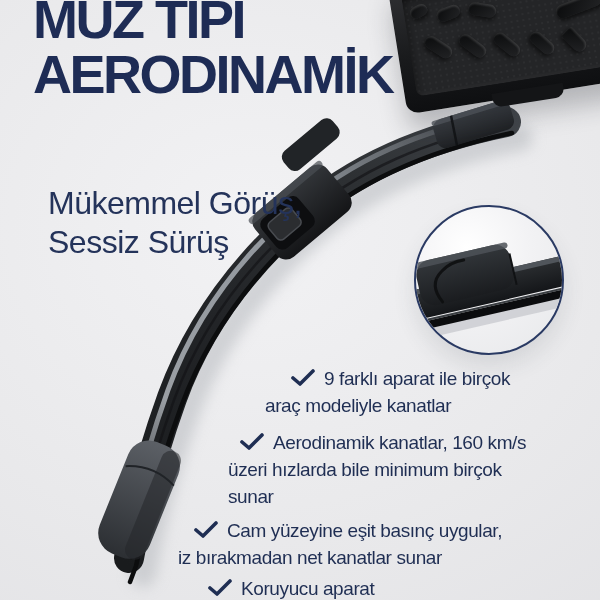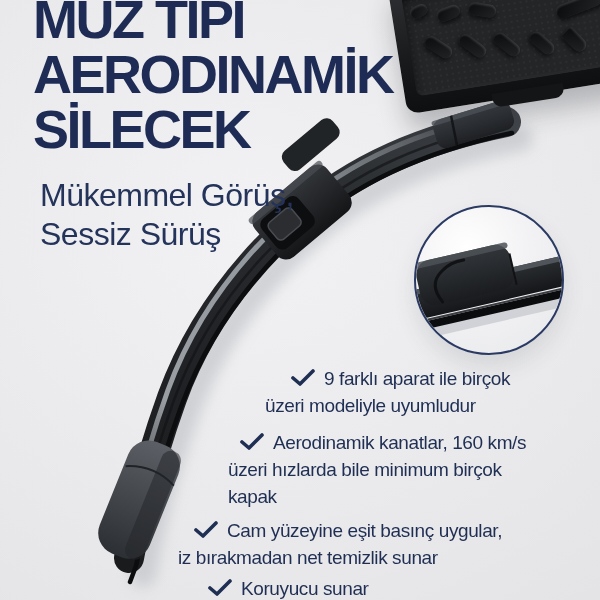--- a/index.html
+++ b/index.html
@@ -8,21 +8,21 @@
     background:radial-gradient(110% 95% at 42% 38%, #f2f2f4 0%, #e9e9eb 55%, #e1e1e4 100%);
     font-family:"Liberation Sans", sans-serif;
   }
   
   .title{
     position:absolute;left:33px;top:-8px;margin:0;
     font-size:54px;line-height:55px;font-weight:800;letter-spacing:-2.5px;
     color:#1e2c55;white-space:nowrap;
   }
   .subtitle{
-    position:absolute;left:36px;top:172px;margin:4px;
+    position:absolute;left:36px;top:172px;margin:12px;
     font-size:32px;line-height:39px;font-weight:400;letter-spacing:-0.5px;
     color:#24335a;white-space:nowrap;
   }
   
   .bullet{
     position:absolute;margin:0;color:#1f2e53;
     font-size:19px;line-height:27px;letter-spacing:-0.4px;white-space:nowrap;
   }
   .bullet .check{vertical-align:-1px;margin-right:9px;}
   .b1{left:265px;top:365px;text-indent:26px;}
@@ -141,21 +141,20 @@
       <div class="ad" style="left:82px;top:60px;width:30px;height:13px;transform:rotate(48deg)"></div>
       <div class="ad" style="left:118px;top:64px;width:28px;height:13px;transform:rotate(50deg)"></div>
       <div class="ad" style="left:152px;top:66px;width:26px;height:14px;transform:rotate(55deg);border-radius:3px 10px 10px 3px"></div>
     </div>
     <div class="lip"></div>
   </div>
 
   <h1 class="title">
     <span>MUZ TIPİ</span><br>
     <span>AERODINAMİK</span><br>
-    <span>SİLECEK</span>
   </h1>
   <p class="subtitle">
     <span>Mükemmel Görüş,</span><br>
     <span>Sessiz Sürüş</span>
   </p>
 
   <div class="inset">
     <svg width="146" height="146" viewBox="0 0 146 146" aria-hidden="true">
       <defs>
         <linearGradient id="sg" x1="0" y1="0" x2="0" y2="1">
@@ -178,37 +177,37 @@
         <path d="M 24 84 q -10 -20 6 -30 q 10 -7 24 -6" fill="none" stroke="#0d0e10" stroke-width="3" stroke-linecap="round" opacity="0.9"></path>
         <line x1="100" y1="52" x2="100" y2="84" stroke="#101214" stroke-width="2"></line>
       </g>
     </svg>
   </div>
 
   <p class="bullet b1">
     <svg class="check" width="24" height="17" viewBox="0 0 24 17">
         <path d="M2 9 L9 15 L22 2" fill="none" stroke="#1f2e53" stroke-width="3.6" stroke-linecap="round" stroke-linejoin="round"></path>
       </svg><span>9 farklı aparat ile birçok</span><br>
-    <span>üzeri modeliyle uyumludur</span>
+    <span>araç modeliyle kanatlar</span>
   </p>
 
   <p class="bullet b2">
     <svg class="check" width="24" height="17" viewBox="0 0 24 17">
         <path d="M2 9 L9 15 L22 2" fill="none" stroke="#1f2e53" stroke-width="3.6" stroke-linecap="round" stroke-linejoin="round"></path>
       </svg><span>Aerodinamik kanatlar, 160 km/s</span><br>
     <span>üzeri hızlarda bile minimum birçok</span><br>
-    <span>kapak</span>
+    <span>sunar</span>
   </p>
 
   <p class="bullet b3">
     <svg class="check" width="24" height="17" viewBox="0 0 24 17">
         <path d="M2 9 L9 15 L22 2" fill="none" stroke="#1f2e53" stroke-width="3.6" stroke-linecap="round" stroke-linejoin="round"></path>
       </svg><span>Cam yüzeyine eşit basınç uygular,</span><br>
-    <span>iz bırakmadan net temizlik sunar</span>
+    <span>iz bırakmadan net kanatlar sunar</span>
   </p>
 
   <p class="bullet b4">
     <svg class="check" width="24" height="17" viewBox="0 0 24 17">
         <path d="M2 9 L9 15 L22 2" fill="none" stroke="#1f2e53" stroke-width="3.6" stroke-linecap="round" stroke-linejoin="round"></path>
-      </svg><span>Koruyucu sunar</span>
+      </svg><span>Koruyucu aparat</span>
   </p>
 
 </div>
 
 </body></html>

